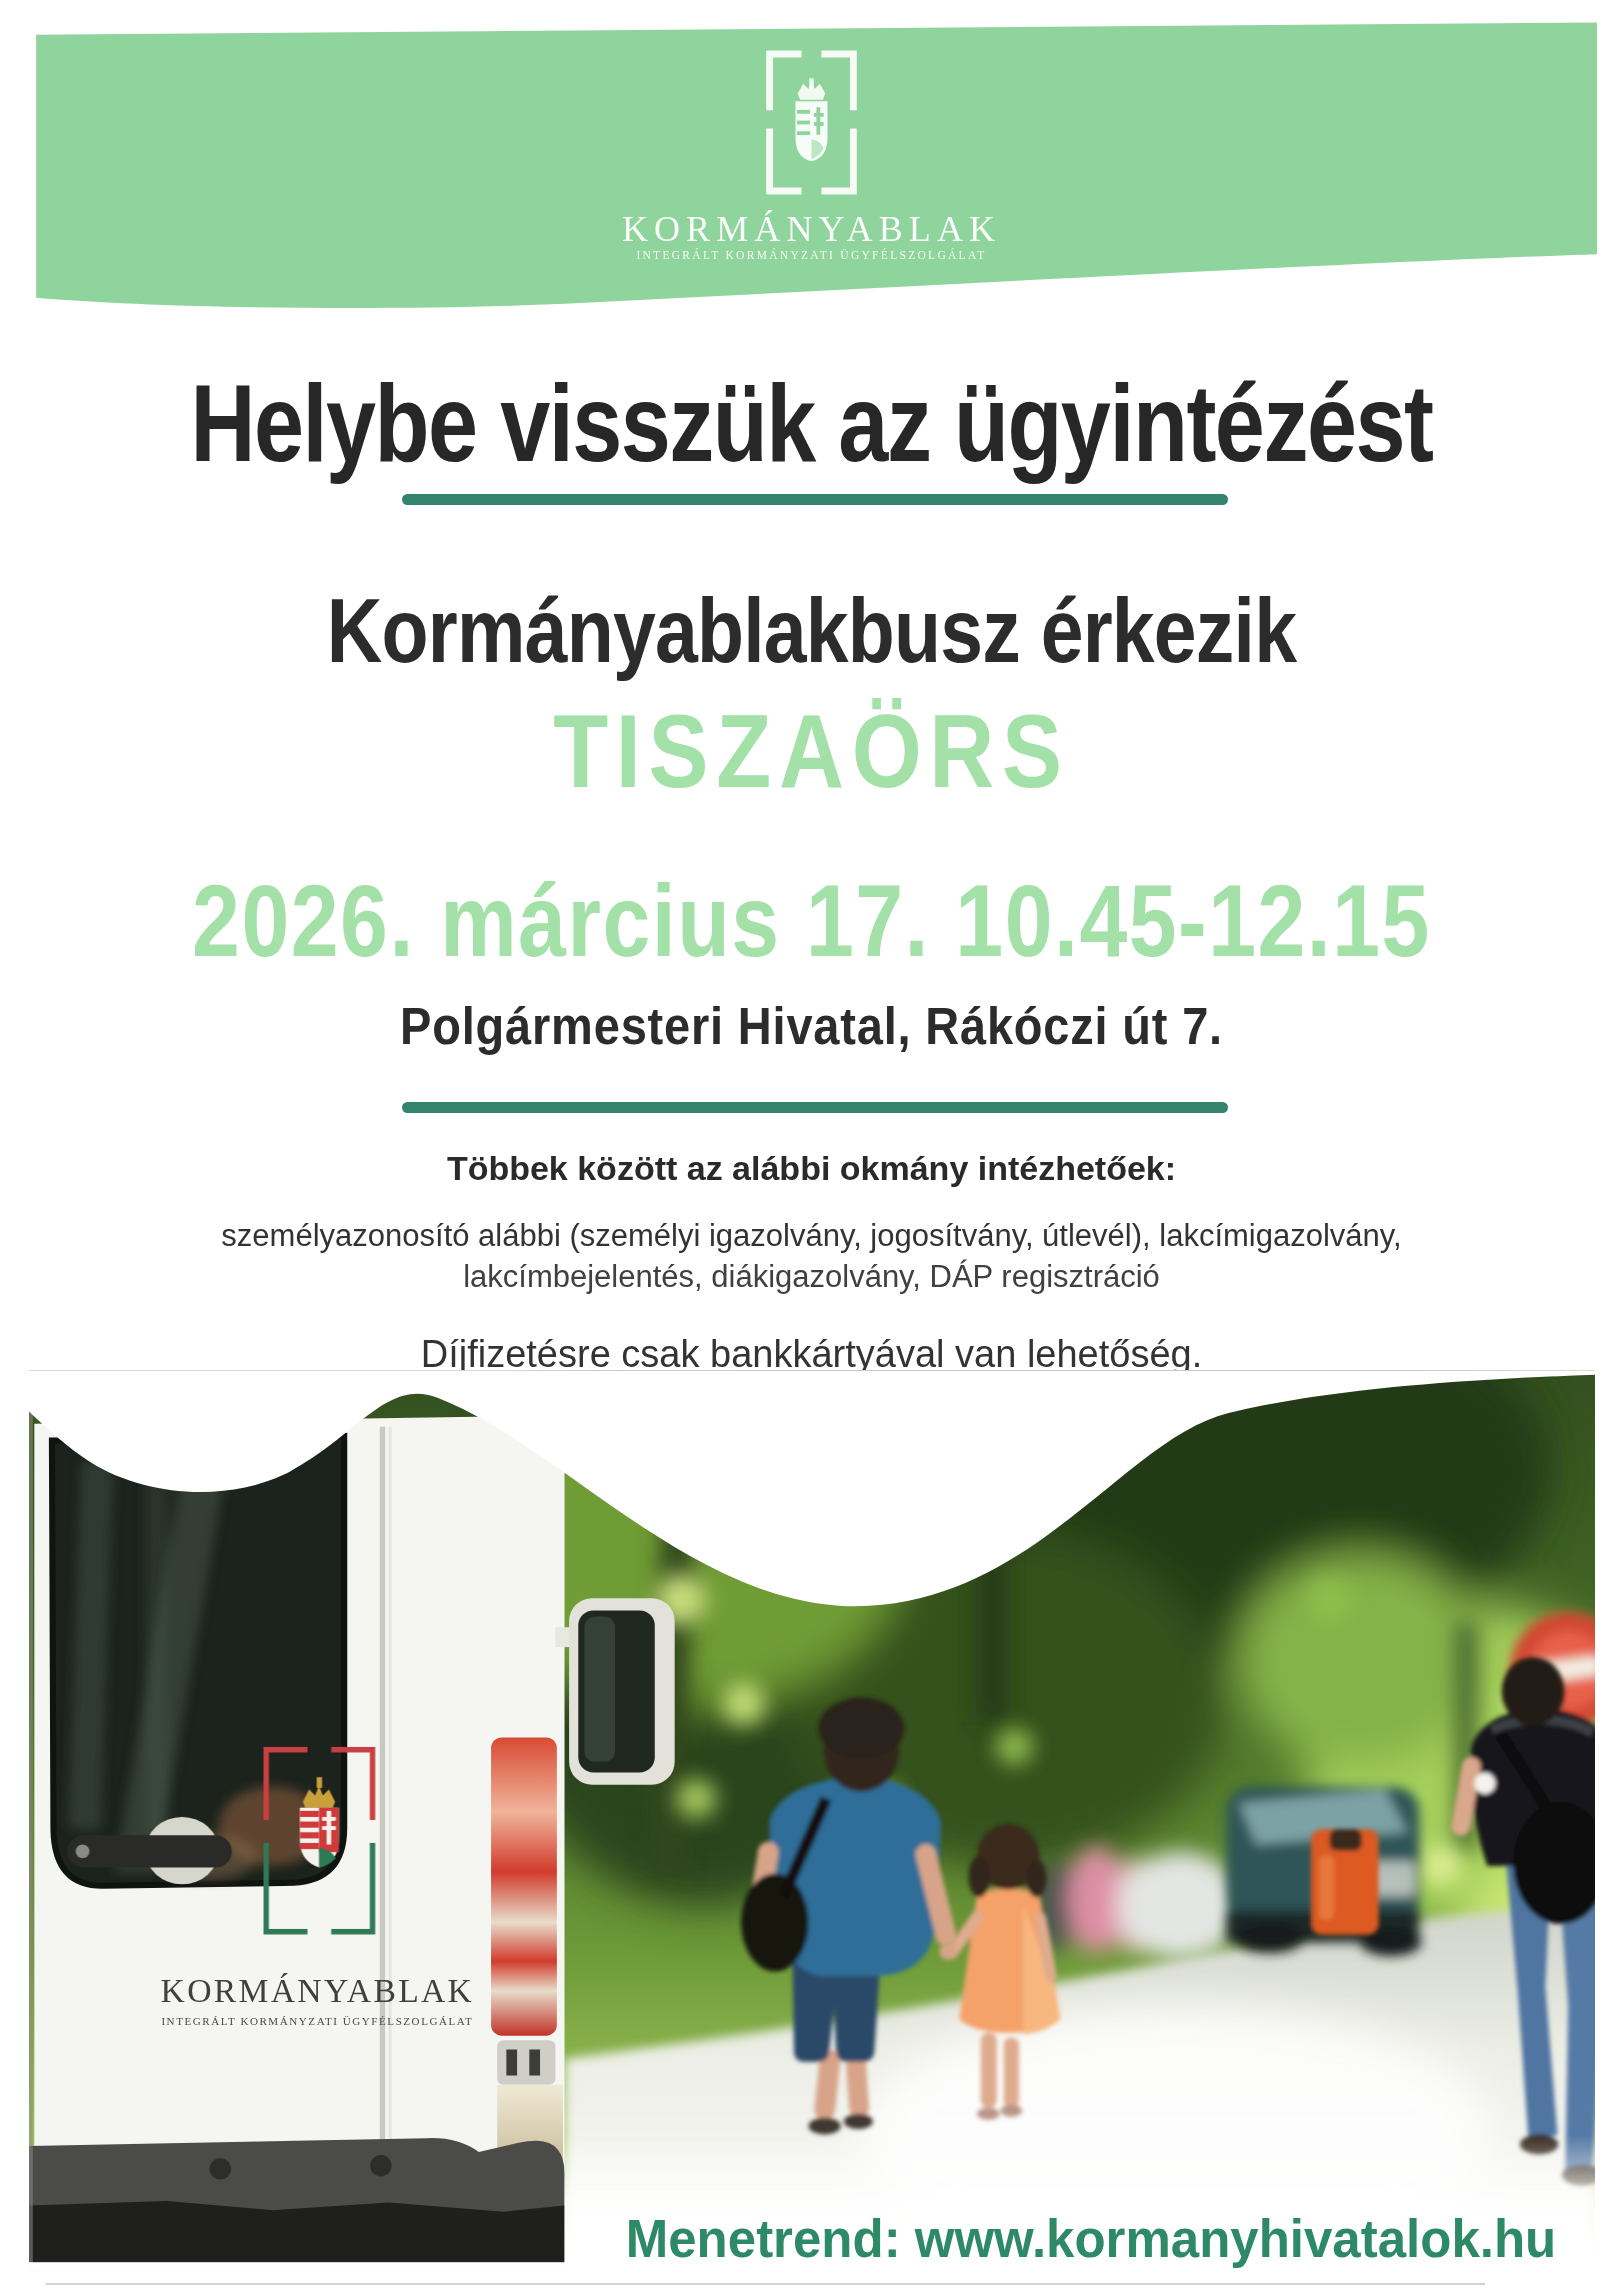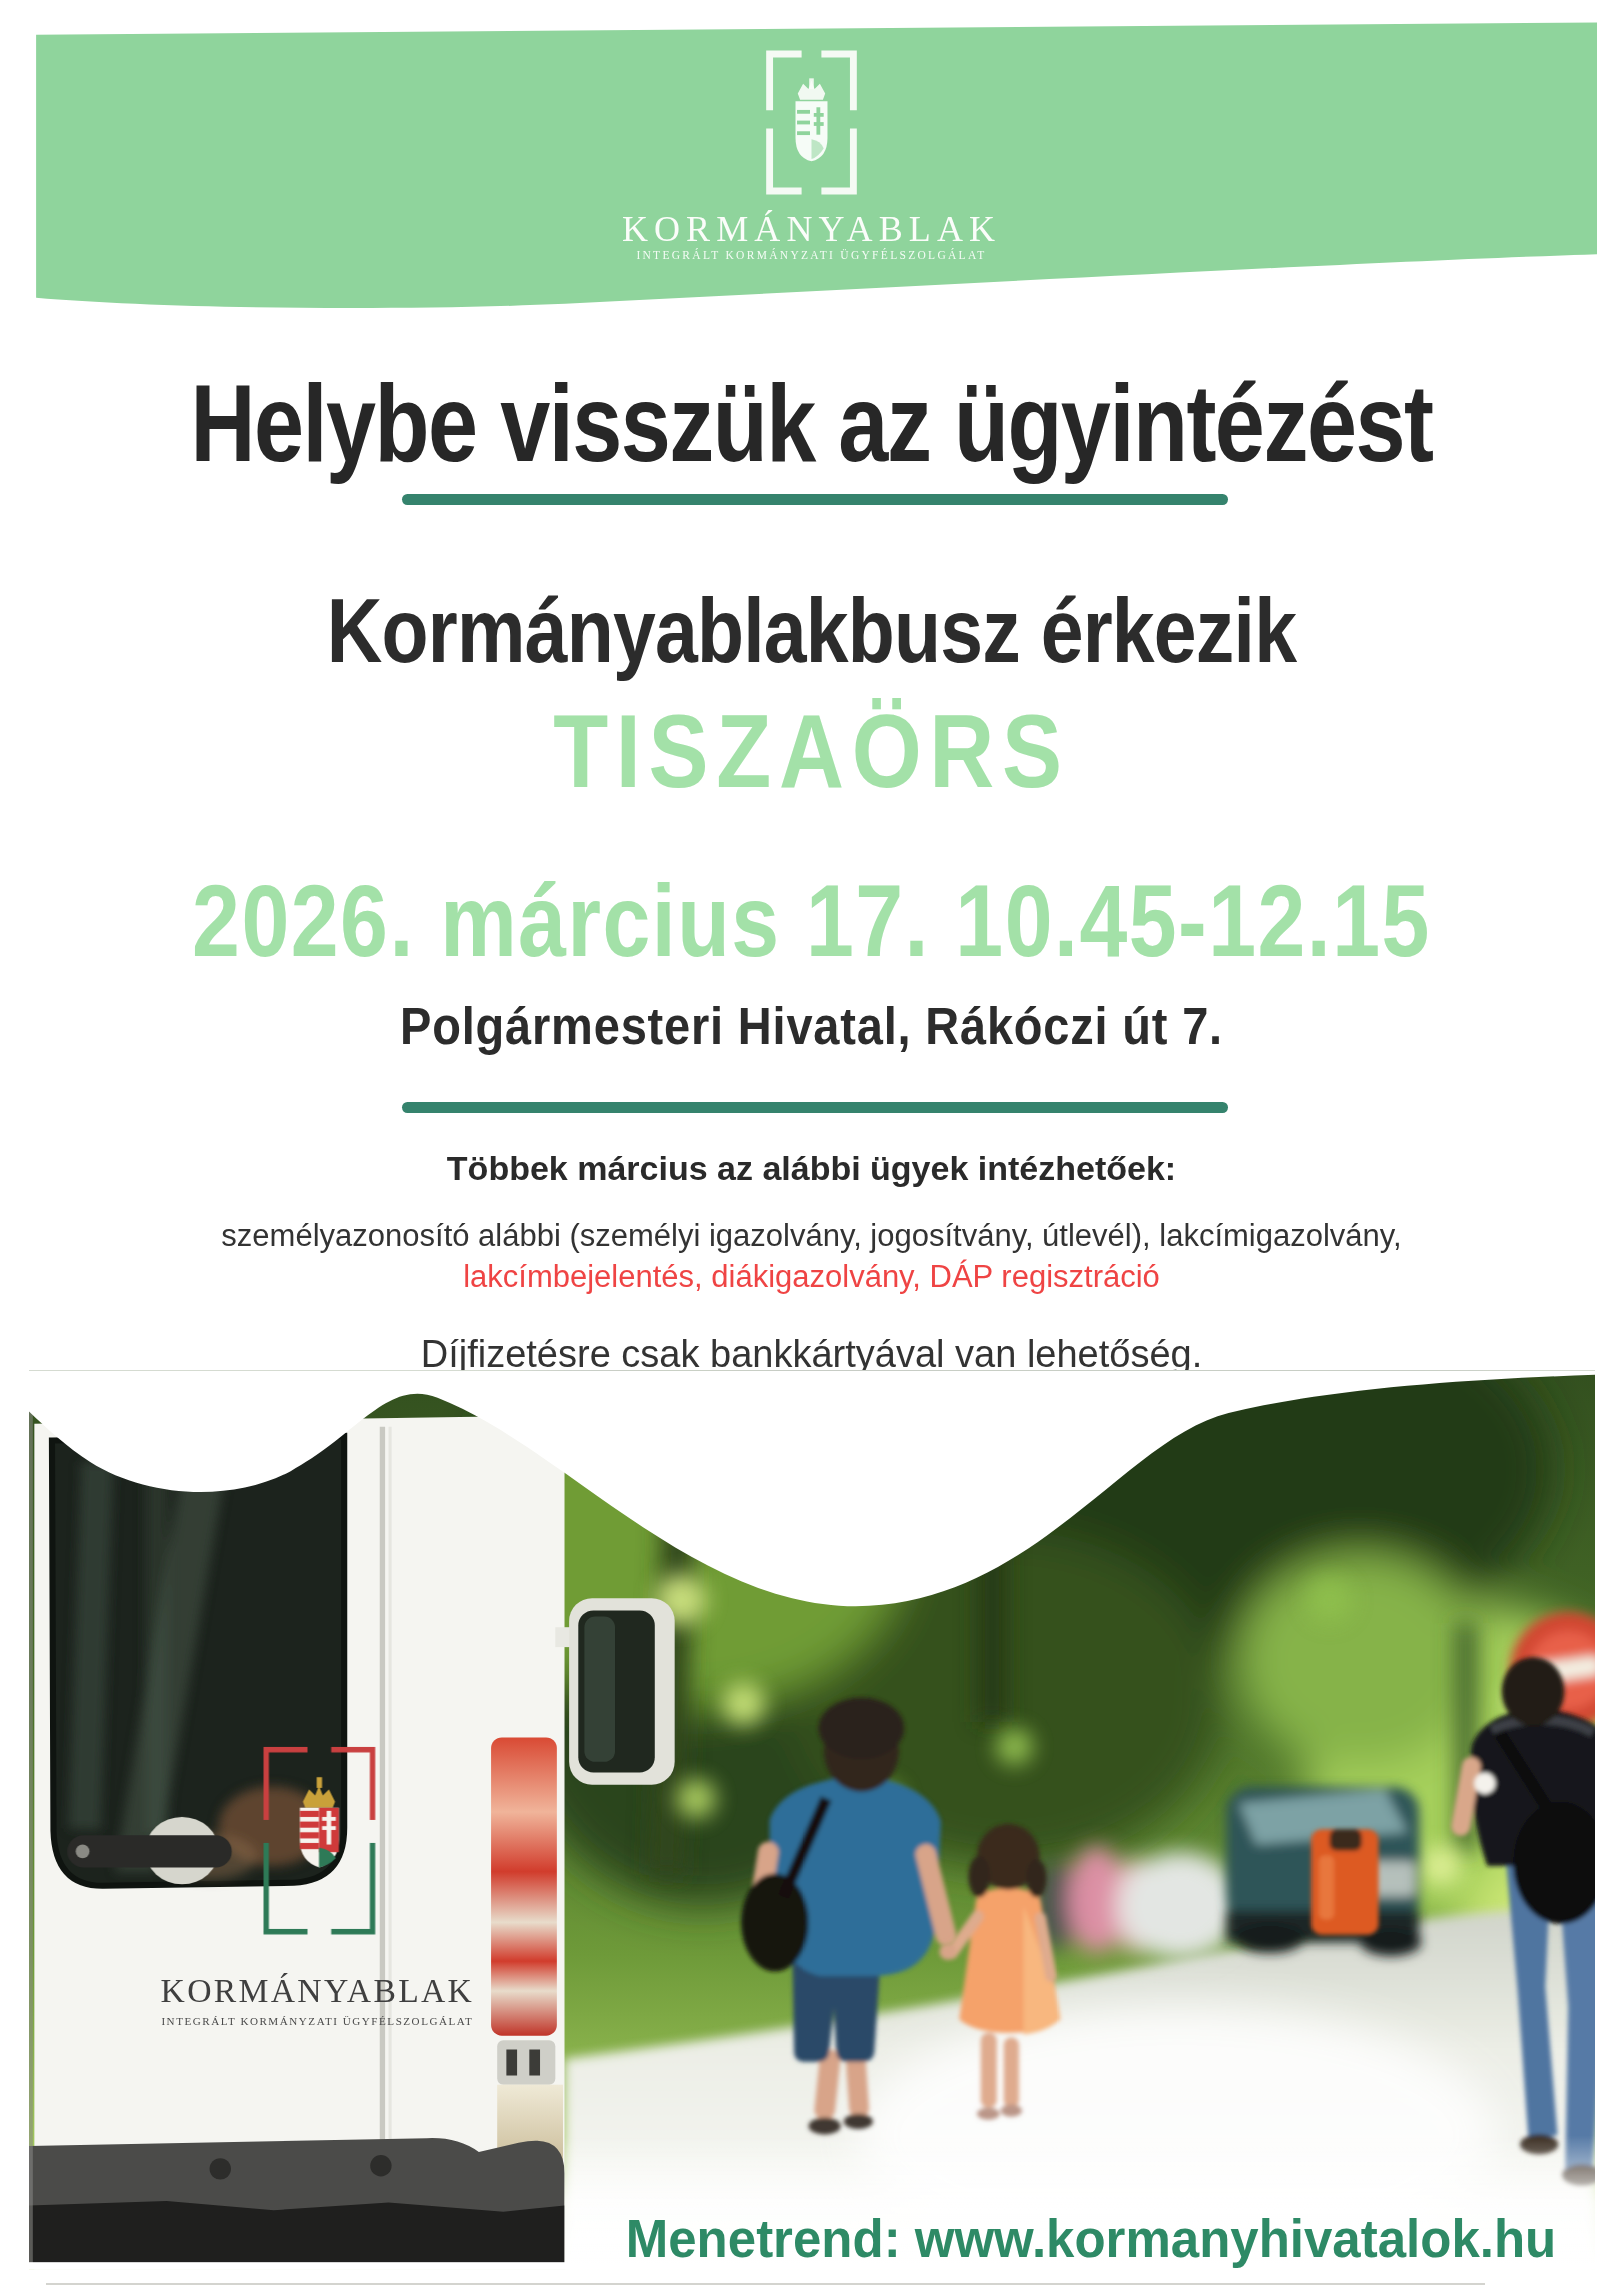--- a/index.html
+++ b/index.html
@@ -28,21 +28,21 @@
     transform:scaleY(1.15);transform-origin:center top;}
   .datetime{top:863px;font-size:86px;font-weight:bold;color:#a3e1a8;letter-spacing:1.5px;
     transform:scaleY(1.18);transform-origin:center top;}
   .location{top:996px;font-size:47px;font-weight:bold;color:#2c2c2c;letter-spacing:0.8px;
     transform:scaleY(1.1);transform-origin:center top;}
   #divider2{left:402px;top:1102px;width:826px;}
 
   
   .services-heading{top:1149px;font-size:34px;font-weight:bold;color:#2a2a2a;}
   .services-line1{top:1218px;font-size:31px;color:#333333;}
-  .services-line2{top:1259px;font-size:31px;color:#ef4444;}
+  .services-line2{top:1259px;font-size:31px;color:#404040;}
   .payment{top:1333px;font-size:38px;color:#333333;}
 
   
   #photo-svg{left:29px;top:1370px;width:1566px;height:900px;}
   .menetrend{top:2208px;left:582px;width:1018px;text-align:center;font-size:51px;font-weight:bold;
     color:#2e8a66;letter-spacing:0px;transform:scaleY(1.05);transform-origin:center top;}
   #scanline{left:46px;top:2283px;width:1439px;height:2.3px;background:#c9c9c3;opacity:.8;}
 </style>
 </head>
 <body>
@@ -82,21 +82,21 @@
   <div class="abs ctr banner-tagline">INTEGRÁLT KORMÁNYZATI ÜGYFÉLSZOLGÁLAT</div>
 
   <div class="abs ctr title">Helybe visszük az ügyintézést</div>
   <div id="divider1" class="abs divider"></div>
   <div class="abs ctr subtitle">Kormányablakbusz érkezik</div>
   <div class="abs ctr town">TISZAÖRS</div>
   <div class="abs ctr datetime">2026. március 17. 10.45-12.15</div>
   <div class="abs ctr location">Polgármesteri Hivatal, Rákóczi út 7.</div>
   <div id="divider2" class="abs divider"></div>
 
-  <div class="abs ctr services-heading">Többek március az alábbi ügyek intézhetőek:</div>
+  <div class="abs ctr services-heading">Többek között az alábbi okmány intézhetőek:</div>
   <div class="abs ctr services-line1">személyazonosító alábbi (személyi igazolvány, jogosítvány, útlevél), lakcímigazolvány,</div>
   <div class="abs ctr services-line2">lakcímbejelentés, diákigazolvány, DÁP regisztráció</div>
   <div class="abs ctr payment">Díjfizetésre csak bankkártyával van lehetőség.</div>
 
   <svg id="photo-svg" class="abs" viewBox="0 0 2047 1176">
     <defs>
       <linearGradient id="bgGrad" x1="0" y1="0" x2="0" y2="1">
         <stop offset="0" stop-color="#33501f"></stop>
           <stop offset="0.35" stop-color="#466b27"></stop>
         <stop offset="0.65" stop-color="#6e9a39"></stop>

